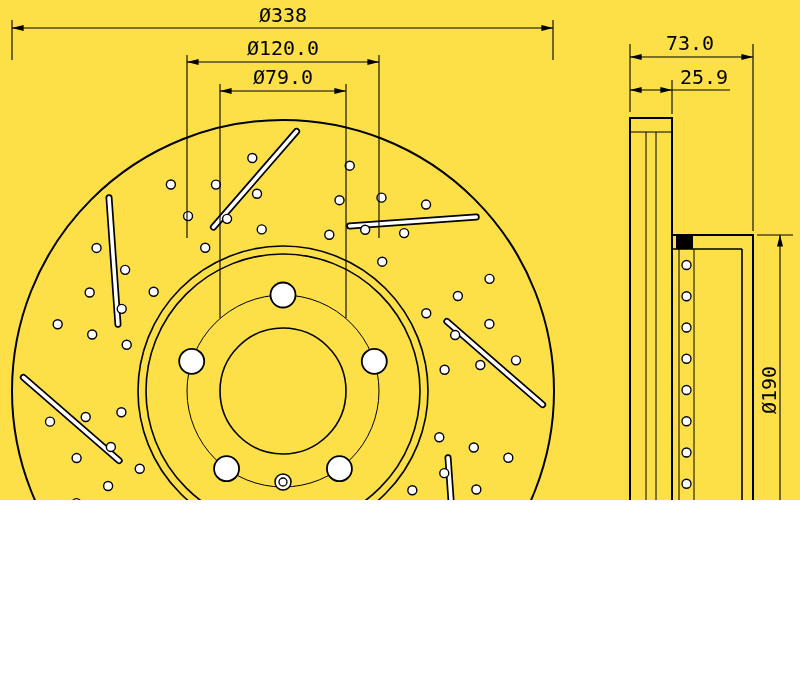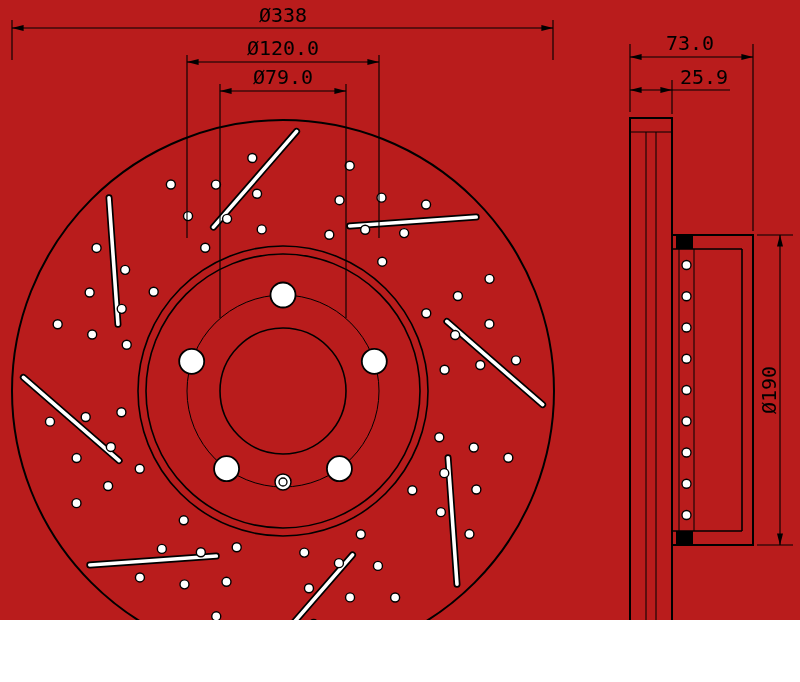--- a/index.html
+++ b/index.html
@@ -1,16 +1,16 @@
 <!DOCTYPE html>
 <html><head>
 <meta charset="utf-8">
 <style>
   html,body{margin:0;padding:0;background:#ffffff}
-  .sheet{position:relative;width:800px;height:620px;background:#b91c1c;overflow:hidden}
+  .sheet{position:relative;width:800px;height:500px;background:#fde047;overflow:hidden}
   svg{display:block}
   .s2{stroke:#000;stroke-width:2;fill:none}
   .s16{stroke:#000;stroke-width:1.6;fill:none}
   .s1{stroke:#000;stroke-width:1;fill:none}
   .dln{stroke:#000;stroke-width:1.1;fill:none}
   .dimtxt{font-family:"DejaVu Sans Mono",monospace;font-size:20px;fill:#000}
 </style>
 </head>
 <body>
 

